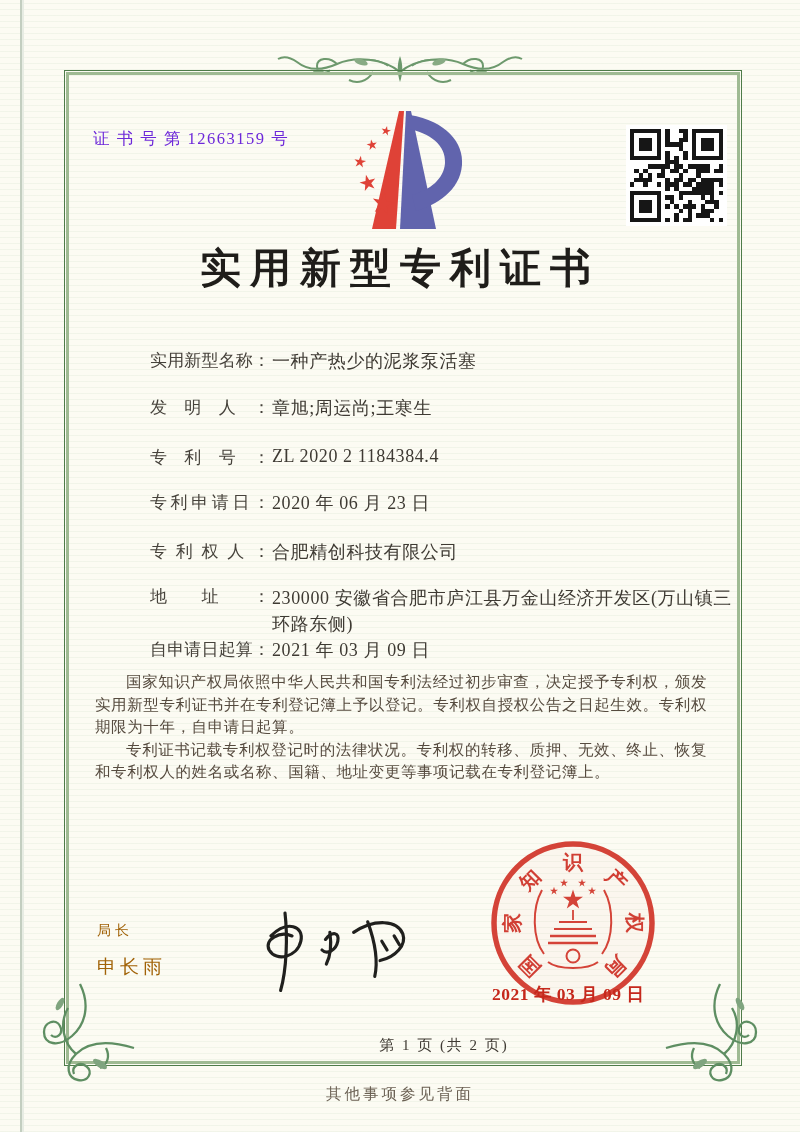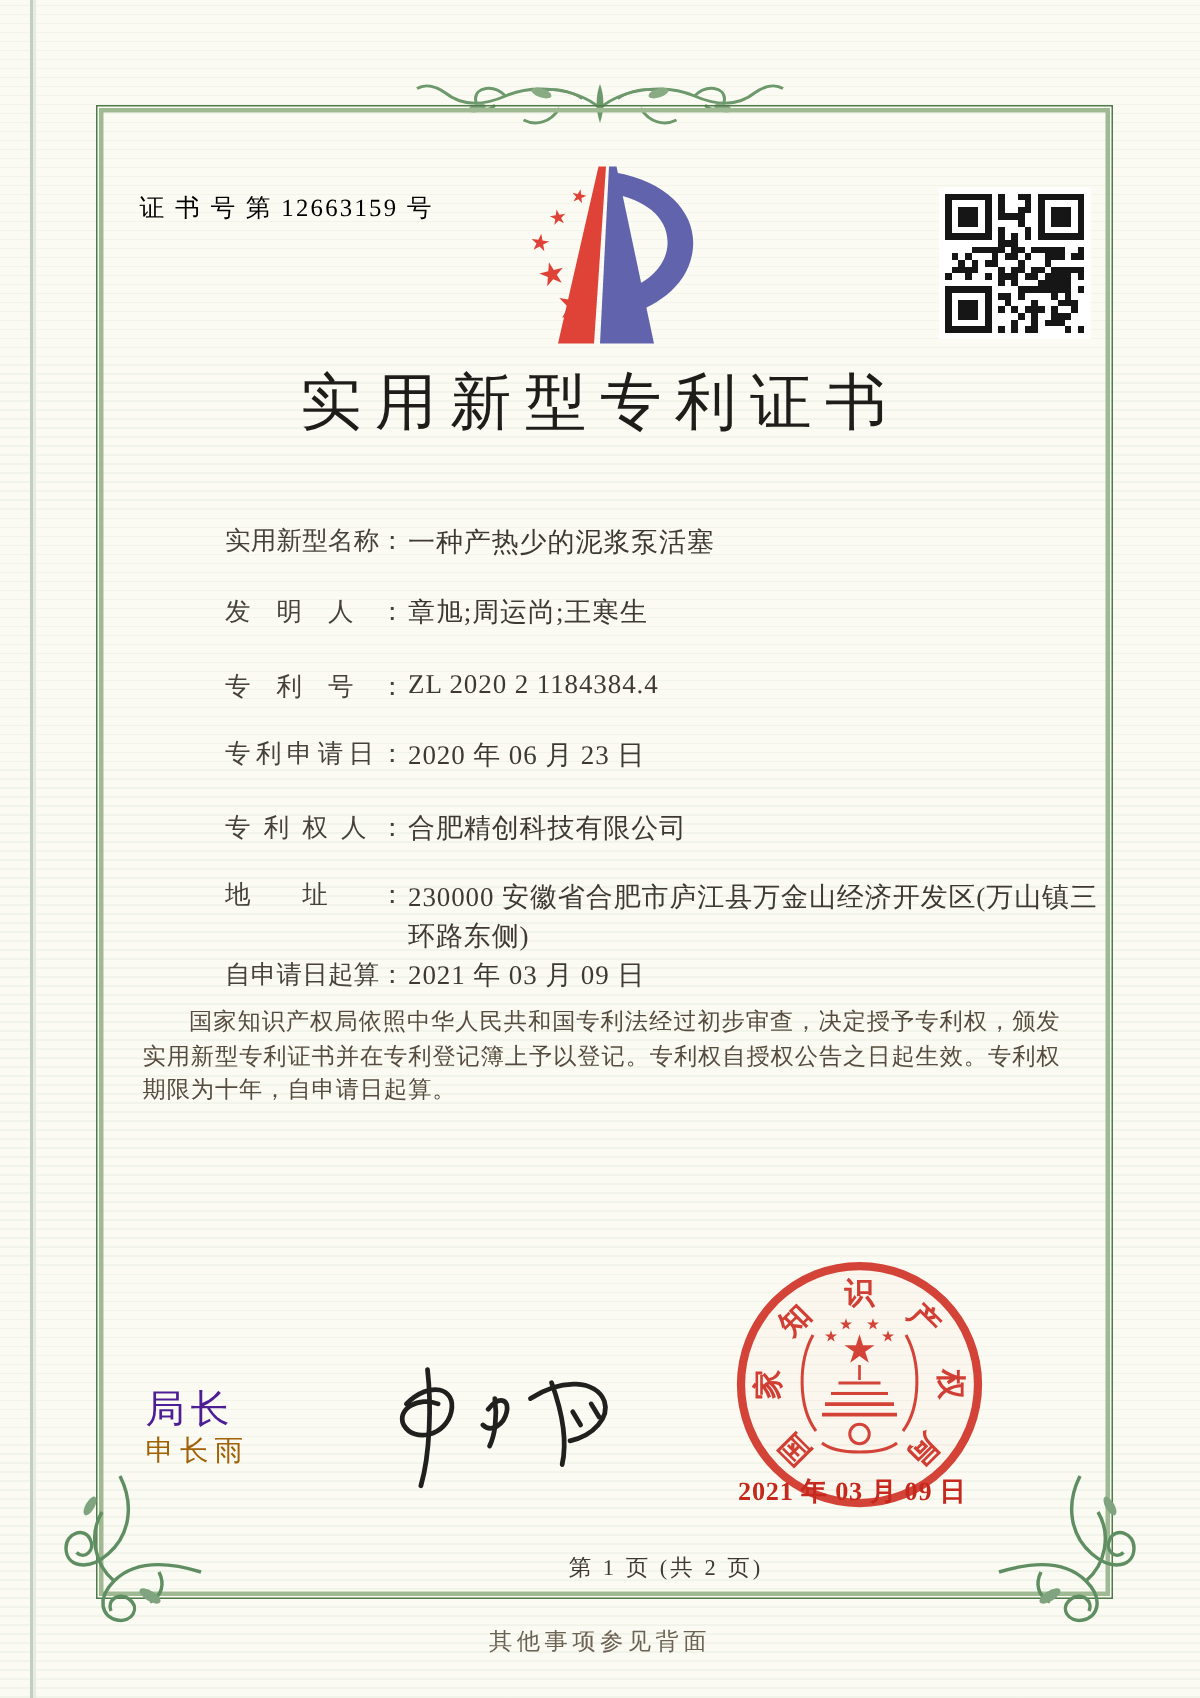--- a/index.html
+++ b/index.html
@@ -11,39 +11,39 @@
     font-family:"Liberation Serif","DejaVu Serif",serif;
     -webkit-font-smoothing:antialiased;
   }
   .abs{position:absolute;}
   
   .scan-edge{left:20px;top:0;width:2px;height:1132px;background:#c3cec0;box-shadow:2px 0 0 #e7ece3;}
   
   .frame{left:64px;top:70px;width:676px;height:994px;border:1.5px solid #4e7b49;}
   .frame::before{content:"";position:absolute;inset:1px;border:3px solid #9fba93;}
   
-  .cert-no{left:93px;top:128px;font-size:16.5px;letter-spacing:1.5px;color:#000000;}
+  .cert-no{left:93px;top:128px;font-size:16.5px;letter-spacing:1.5px;color:#6d28d9;}
   
   .logo{left:336px;top:104px;width:130px;height:132px;}
   
   .qr{left:626px;top:125px;width:101px;height:101px;background:#fff;padding:4px;box-sizing:border-box;}
   
   .title{left:50%;top:241px;transform:translateX(-50%);white-space:nowrap;
-    font-size:41px;font-weight:400;letter-spacing:9px;color:#1f1d1a;text-align:right;}
+    font-size:41px;font-weight:700;letter-spacing:9px;color:#1f1d1a;text-align:right;}
   
   .field{left:110px;width:620px;font-size:17px;color:#44403a;margin-left:40px;}
   .flabel{display:inline-block;width:120px;text-align:justify;text-align-last:justify;vertical-align:top;color:#46423b;}
   .fvalue{display:inline-block;vertical-align:top;margin-left:2px;font-size:18px;letter-spacing:.6px;color:#3e3a33;}
   .fvalue.wrap{width:470px;line-height:1.45;}
   .grant-right{position:absolute;left:305px;top:0;}
   
   .paras{left:95px;top:671px;width:612px;color:#564b3f;}
   .paras p{margin:0;font-size:15.5px;line-height:22.5px;text-indent:2em;text-align:justify;letter-spacing:.6px;}
   
-  .signer-title{left:97px;top:922px;font-family:"Liberation Sans","DejaVu Sans",sans-serif;font-size:26px;letter-spacing:4px;color:#4c1d95;}
+  .signer-title{left:97px;top:922px;font-family:"Liberation Sans","DejaVu Sans",sans-serif;font-size:14px;letter-spacing:4px;color:#a16207;}
   .signer-name{left:97px;top:954px;font-family:"Liberation Sans","DejaVu Sans",sans-serif;font-size:19px;letter-spacing:4px;color:#a16207;}
   .sign{left:226px;top:906px;width:206px;height:88px;}
   
   .seal{left:490px;top:840px;width:166px;height:166px;z-index:4;opacity:.95;}
   .seal-char{position:absolute;left:50%;top:50%;font-weight:bold;font-size:20px;color:#cf352a;
     transform-origin:center;}
   .seal-date{left:492px;top:982px;font-size:17.5px;font-weight:bold;letter-spacing:.5px;color:#c5281c;z-index:5;white-space:nowrap;}
   
   .pagination{left:50%;top:1036px;transform:translateX(-50%);font-size:15px;letter-spacing:2px;color:#3f3a33;white-space:nowrap;margin-left:44px;}
   .back-note{left:50%;top:1084px;transform:translateX(-50%);font-size:15.5px;letter-spacing:3px;color:#6b6154;white-space:nowrap;}
@@ -360,20 +360,21 @@
 </div>
 <div class="abs field" style="top:585px">
   <span class="flabel">地址：</span><span class="fvalue wrap">230000 安徽省合肥市庐江县万金山经济开发区(万山镇三环路东侧)</span>
 </div>
 <div class="abs field" style="top:638px">
   <span class="flabel">自申请日起算：</span><span class="fvalue">2021 年 03 月 09 日</span>
 </div>
 
 <div class="abs paras">
   <p>国家知识产权局依照中华人民共和国专利法经过初步审查，决定授予专利权，颁发实用新型专利证书并在专利登记簿上予以登记。专利权自授权公告之日起生效。专利权期限为十年，自申请日起算。</p>
+  <p>专利证书记载专利权登记时的法律状况。专利权的转移、质押、无效、终止、恢复和专利权人的姓名或名称、国籍、地址变更等事项记载在专利登记簿上。</p>
 </div>
 
 <div class="abs signer-title">局长</div>
 <div class="abs signer-name">申长雨</div>
 <svg class="abs sign" viewBox="0 0 200 100">
   <g fill="none" stroke="#20201e" stroke-width="3.6" stroke-linecap="round">
     <path d="M34,34 C52,16 72,22 68,40 C64,58 40,64 32,50 C26,38 44,28 58,34"></path>
     <path d="M50,8 C53,34 52,72 45,96"></path>
     <path d="M96,38 C104,28 112,30 110,40 C108,50 98,56 92,50"></path>
     <path d="M101,30 C103,44 101,58 97,66"></path>

